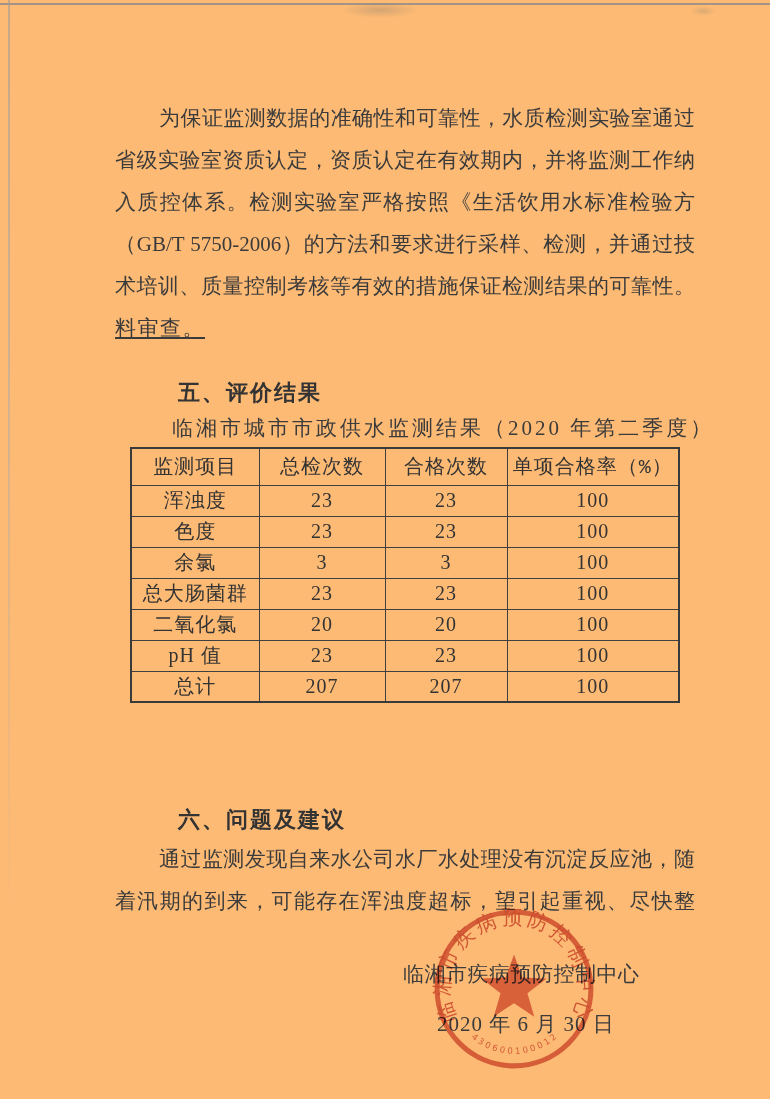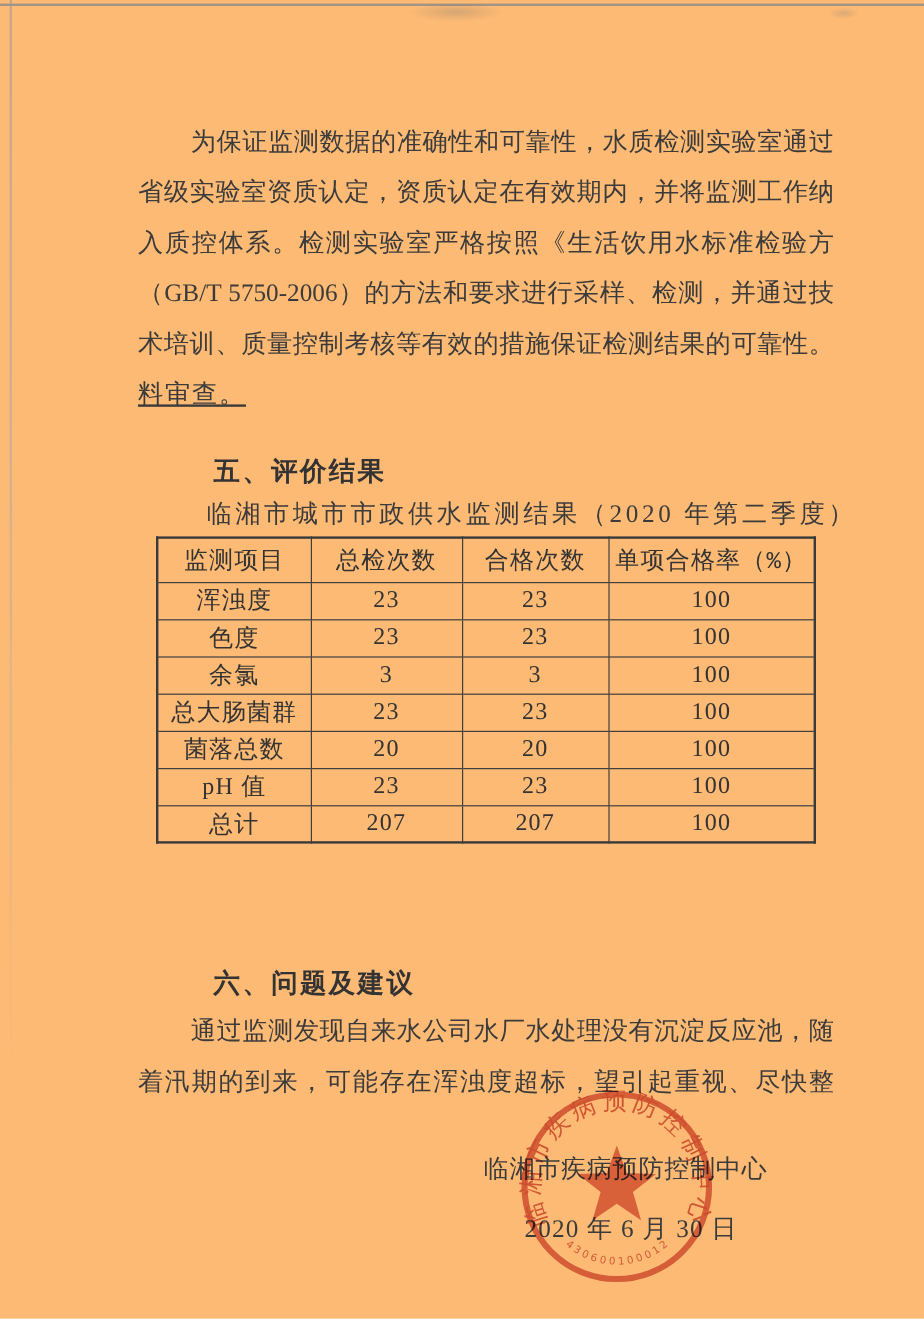--- a/index.html
+++ b/index.html
@@ -126,21 +126,21 @@
           <td>3</td>
           <td>100</td>
         </tr>
         <tr>
           <td>总大肠菌群</td>
           <td>23</td>
           <td>23</td>
           <td>100</td>
         </tr>
         <tr>
-          <td>菌落总数</td>
+          <td>二氧化氯</td>
           <td>20</td>
           <td>20</td>
           <td>100</td>
         </tr>
         <tr>
           <td>pH 值</td>
           <td>23</td>
           <td>23</td>
           <td>100</td>
         </tr>

